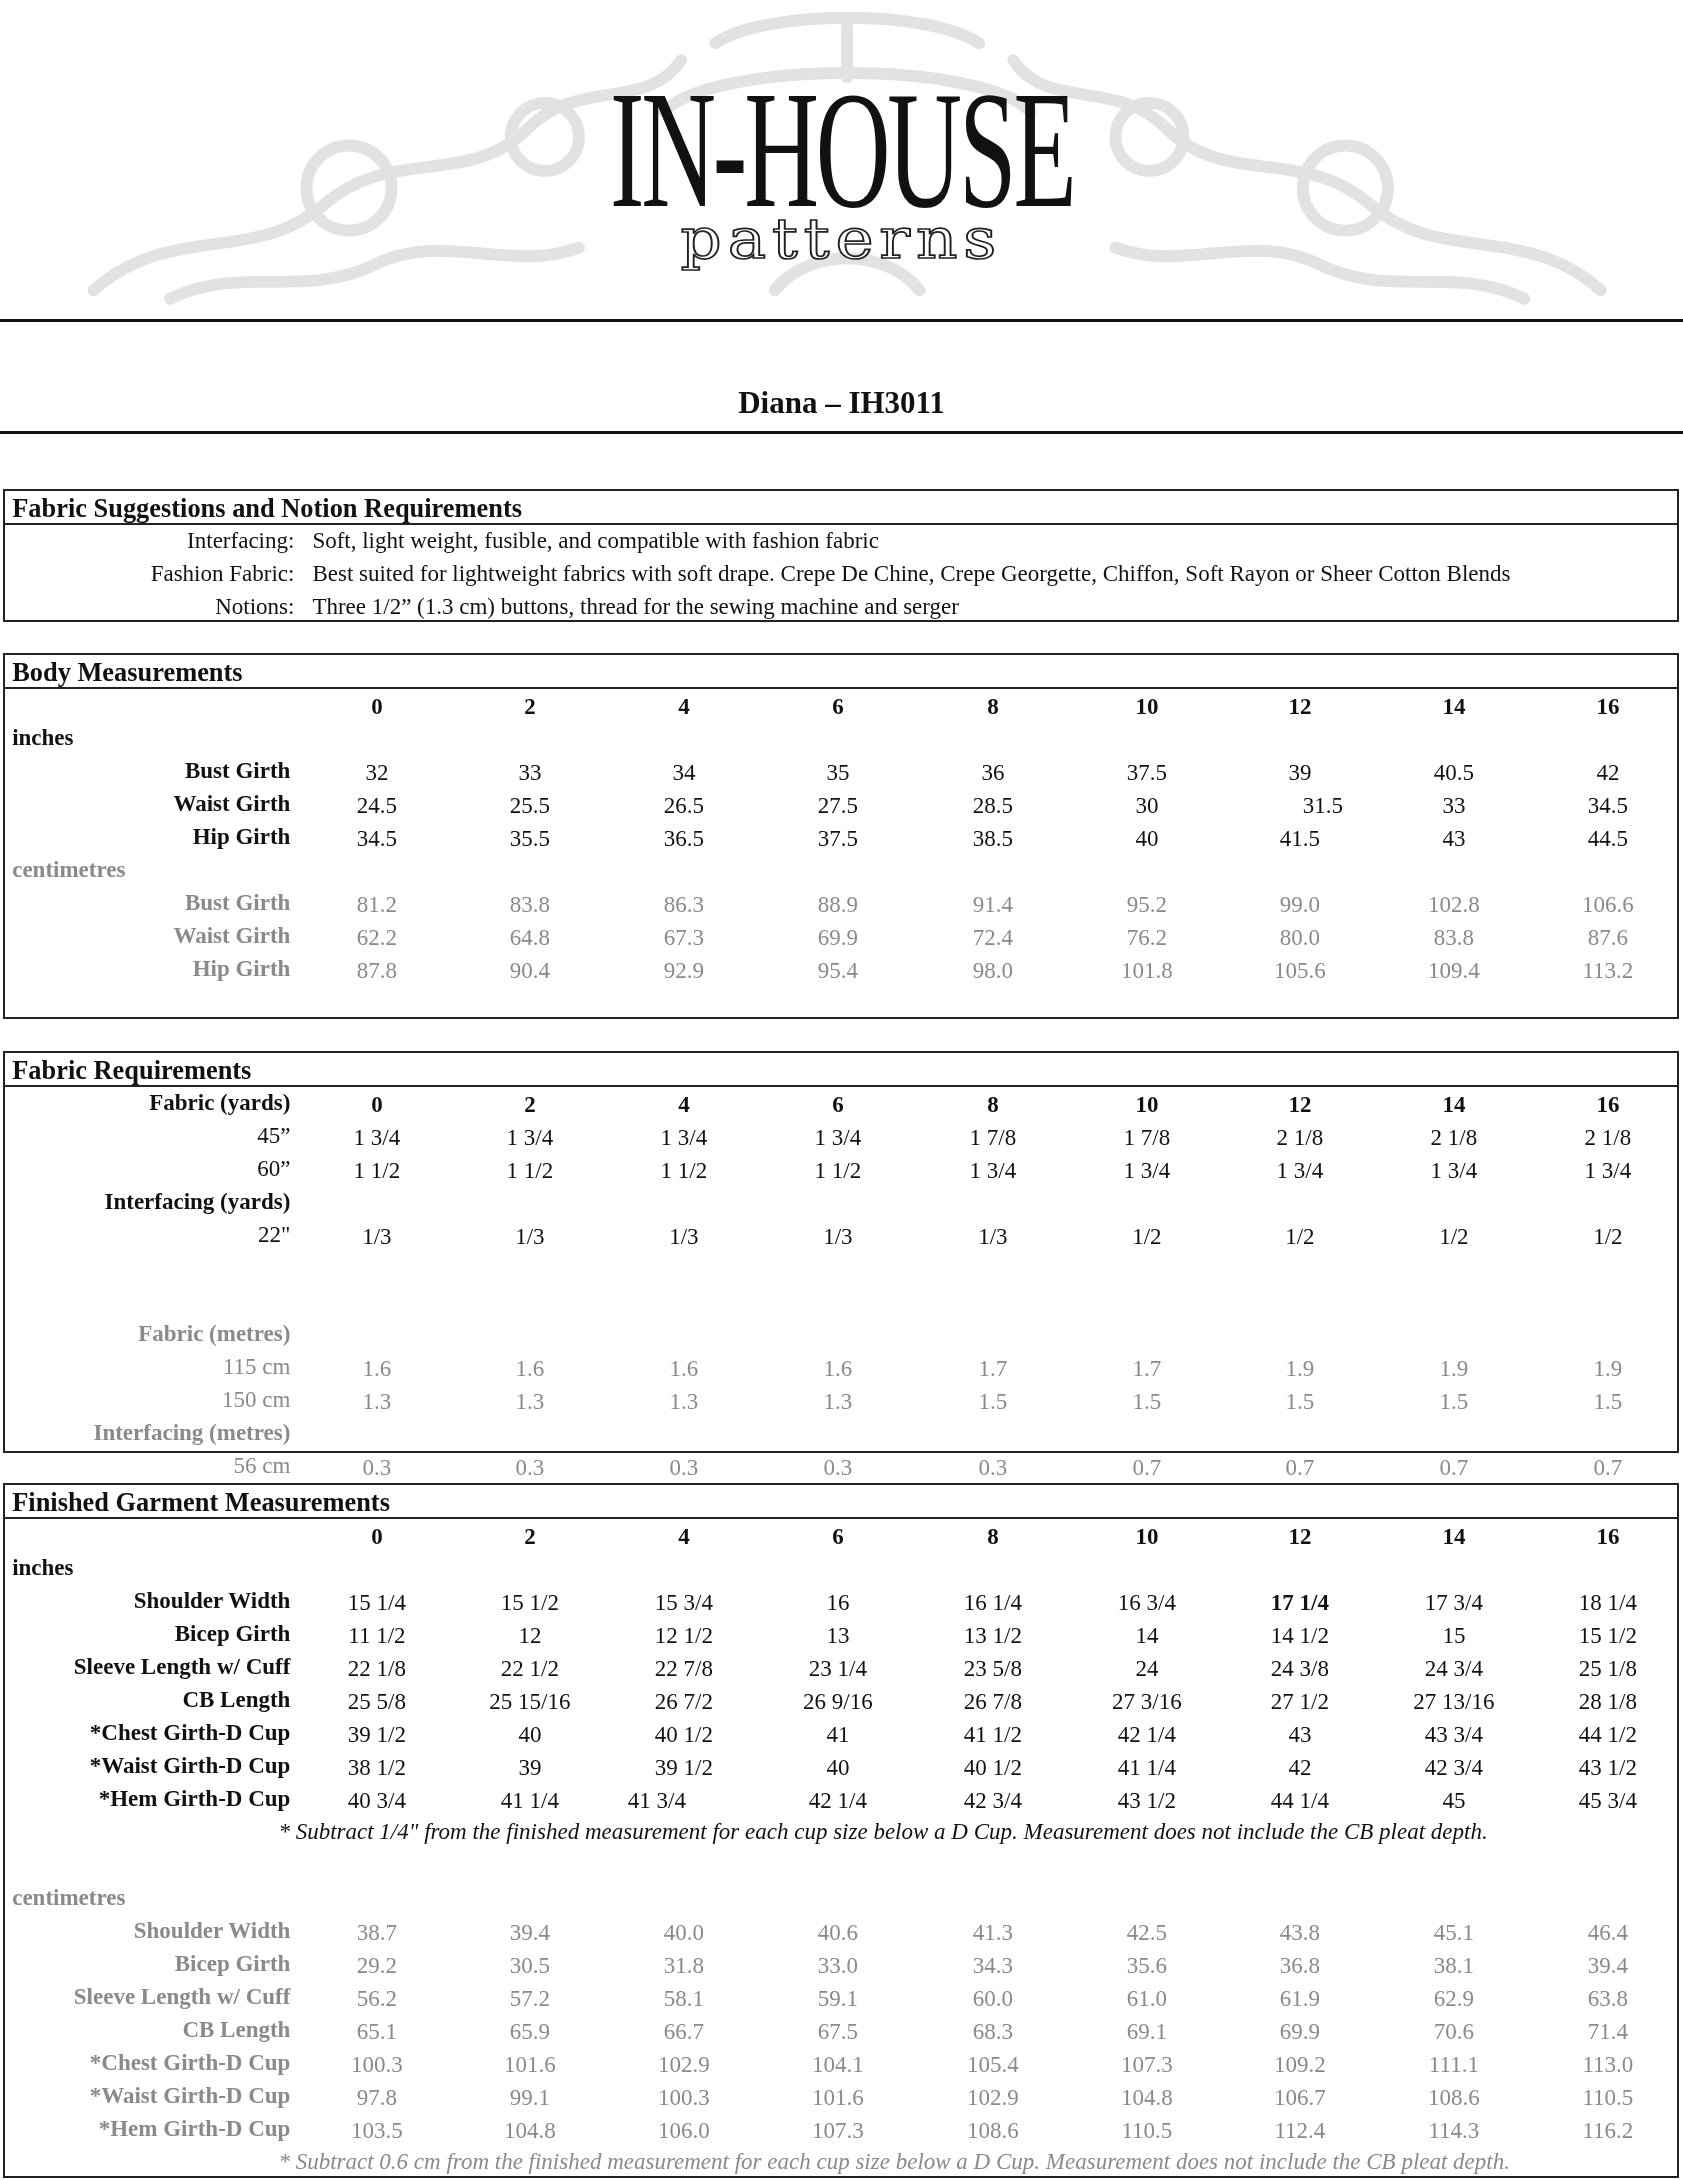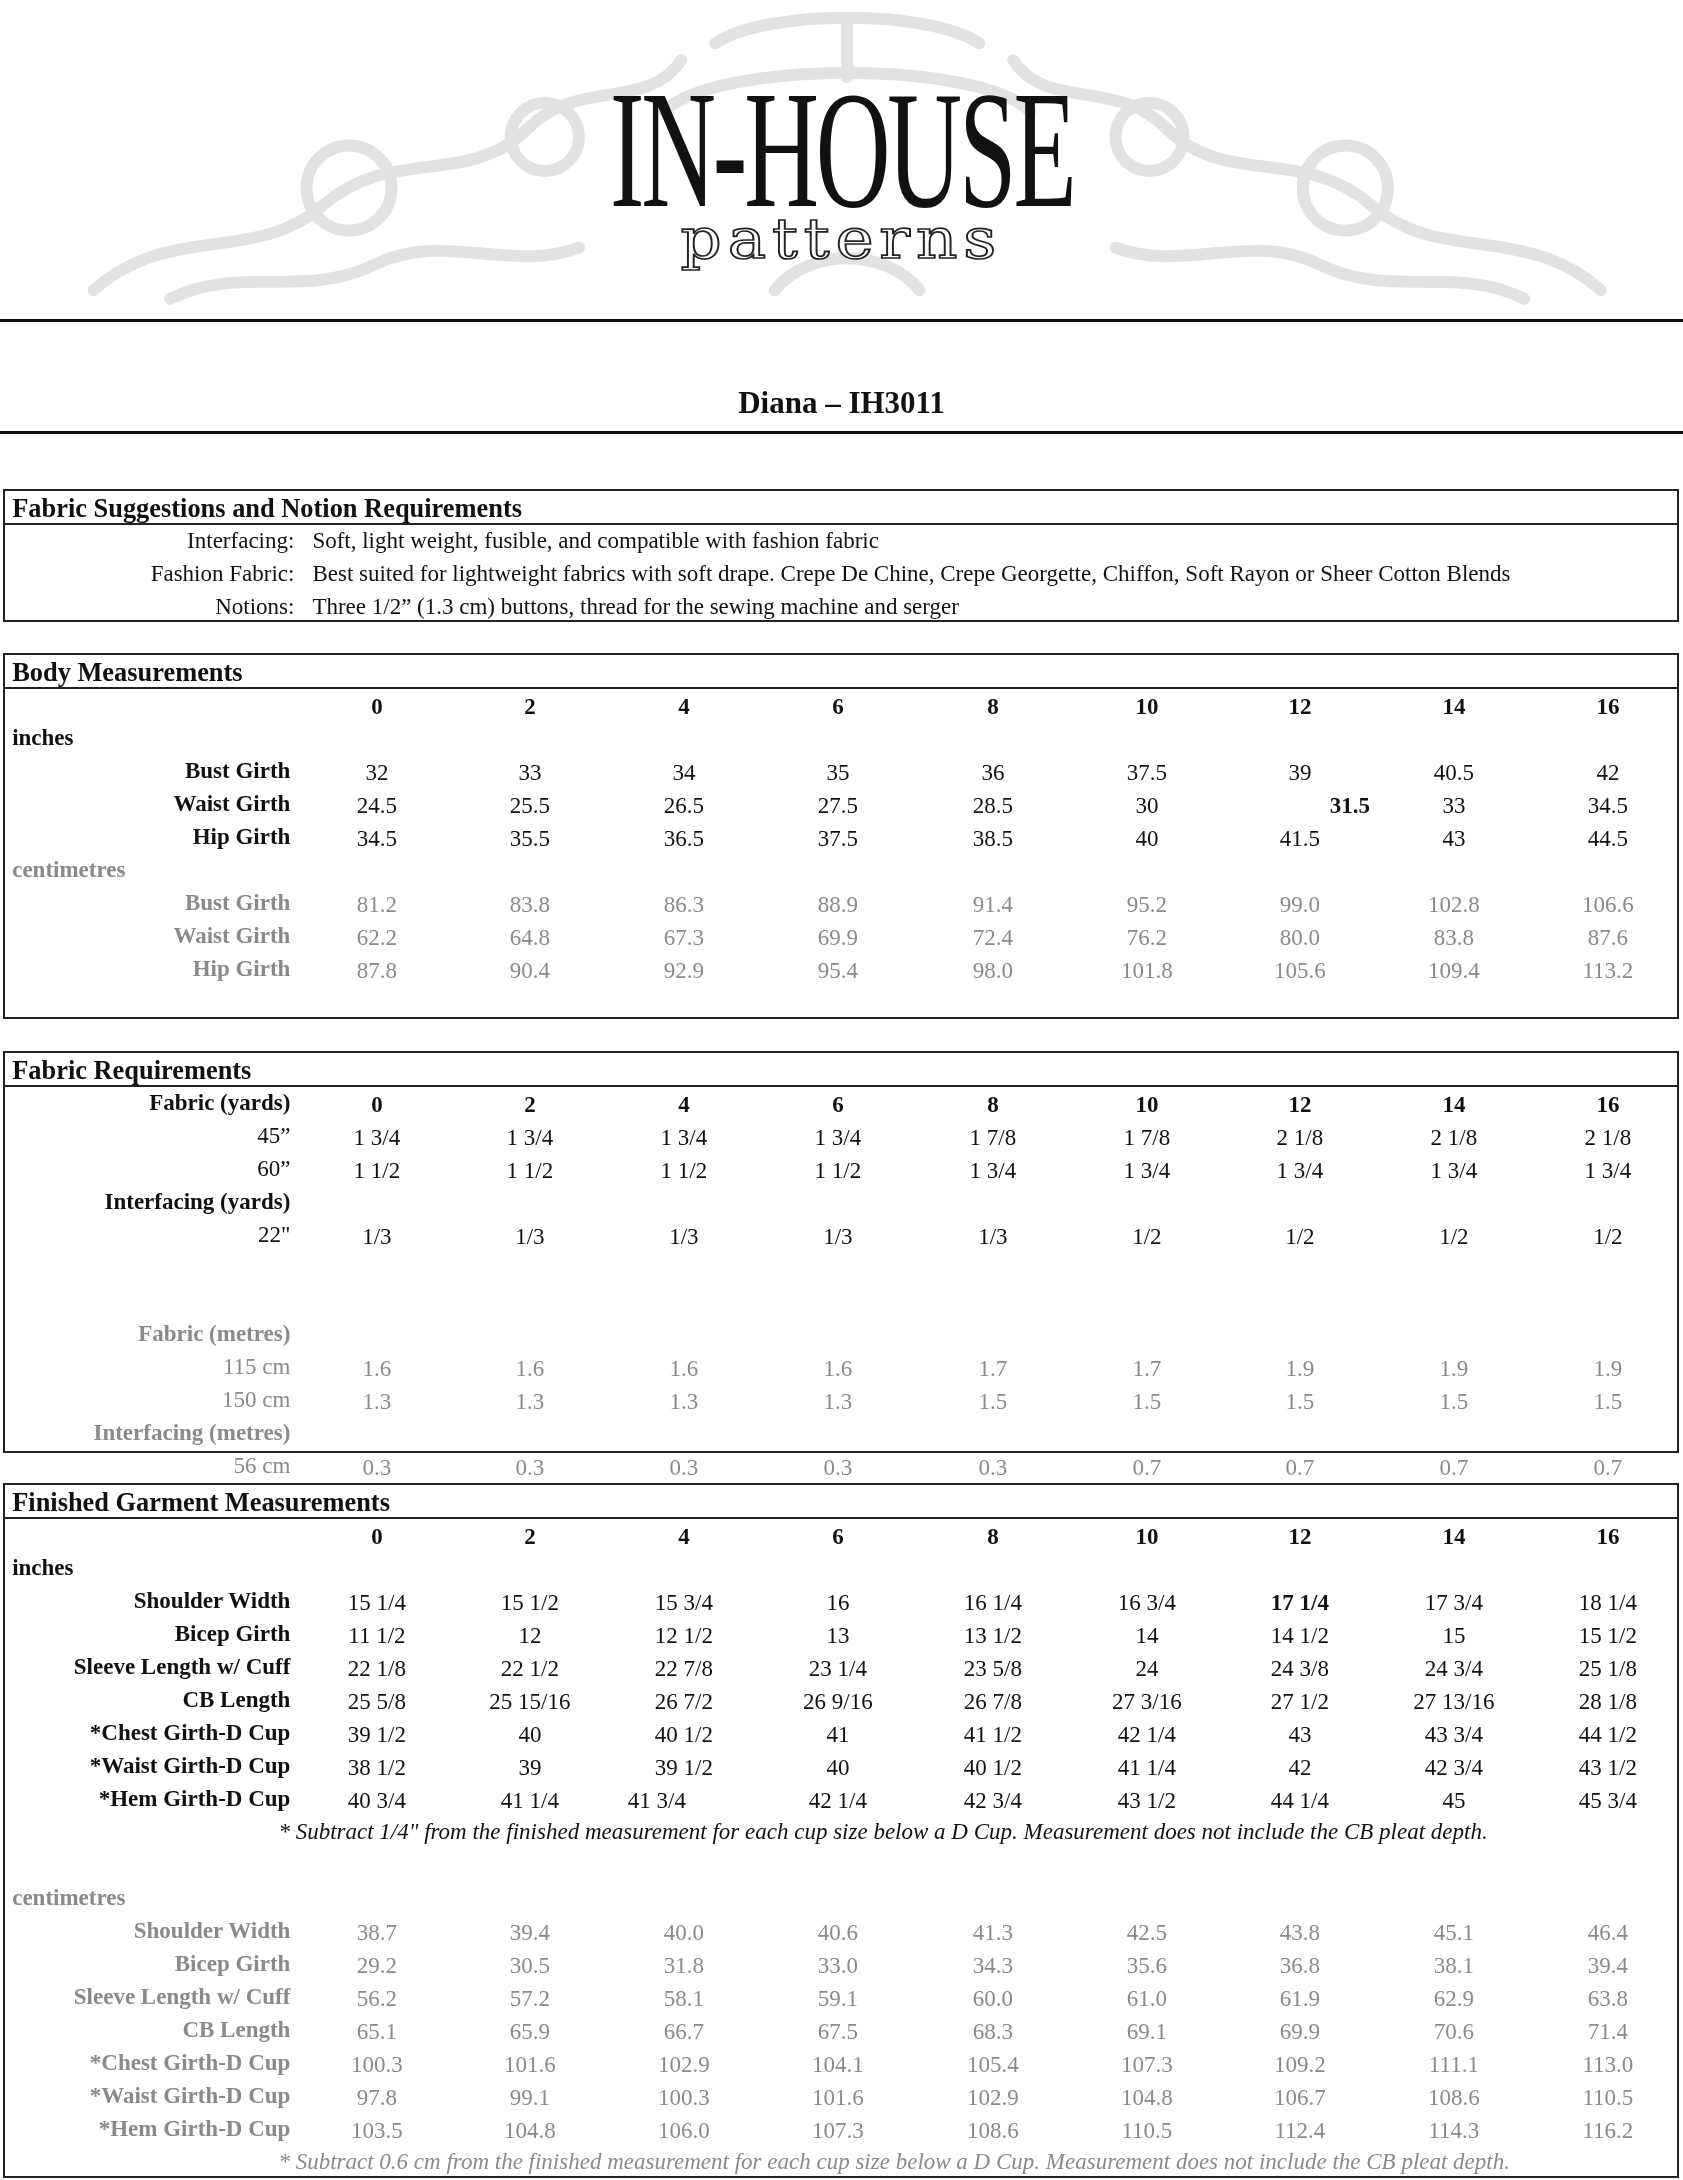--- a/index.html
+++ b/index.html
@@ -113,21 +113,21 @@
         <span class="cell" style="left: 1543px;">42</span>
       </div>
       <div class="row">
         <span class="lbl">Waist Girth</span>
         <span class="cell" style="left: 312px;">24.5</span>
         <span class="cell" style="left: 465px;">25.5</span>
         <span class="cell" style="left: 619px;">26.5</span>
         <span class="cell" style="left: 773px;">27.5</span>
         <span class="cell" style="left: 928px;">28.5</span>
         <span class="cell" style="left: 1082px;">30</span>
-        <span class="cell" style="left: 1285px; font-weight: bold;">31.5</span>
+        <span class="cell" style="left: 1258px;">31.5</span>
         <span class="cell" style="left: 1389px;">33</span>
         <span class="cell" style="left: 1543px;">34.5</span>
       </div>
       <div class="row">
         <span class="lbl">Hip Girth</span>
         <span class="cell" style="left: 312px;">34.5</span>
         <span class="cell" style="left: 465px;">35.5</span>
         <span class="cell" style="left: 619px;">36.5</span>
         <span class="cell" style="left: 773px;">37.5</span>
         <span class="cell" style="left: 928px;">38.5</span>

